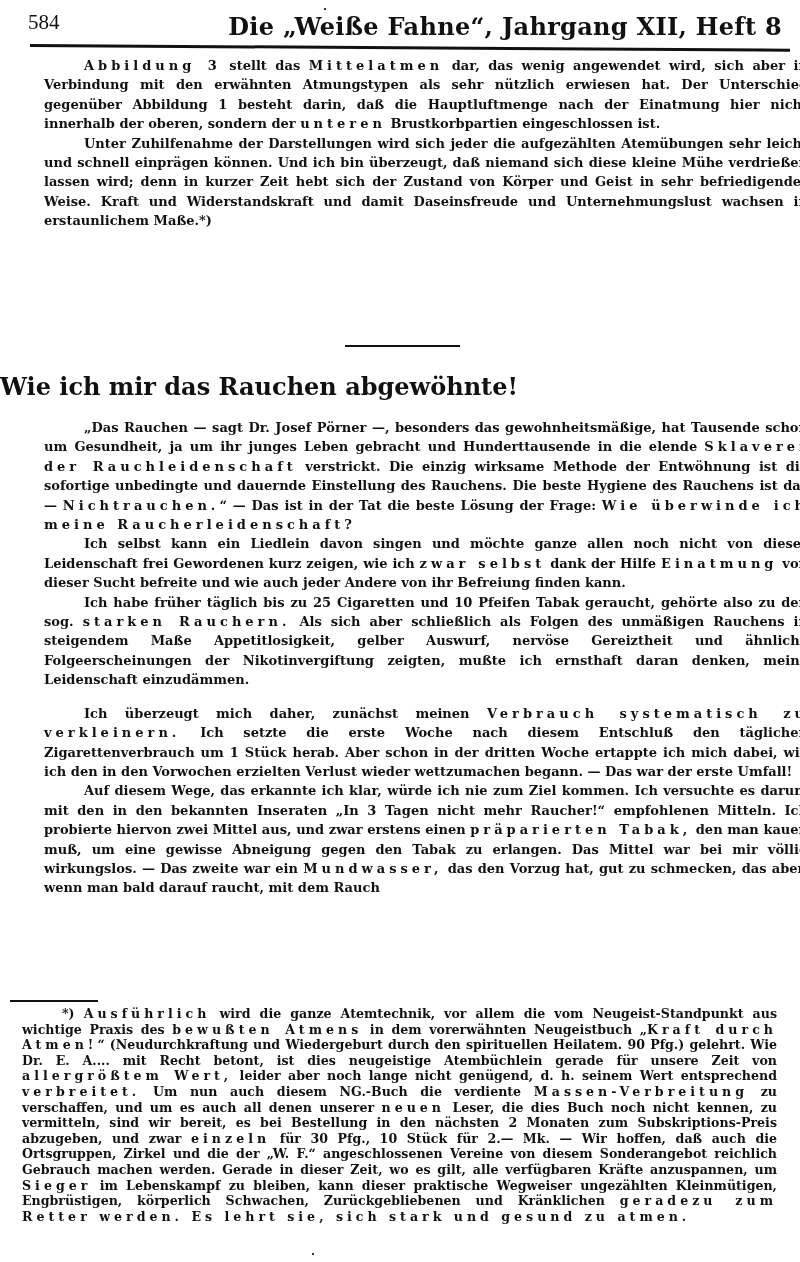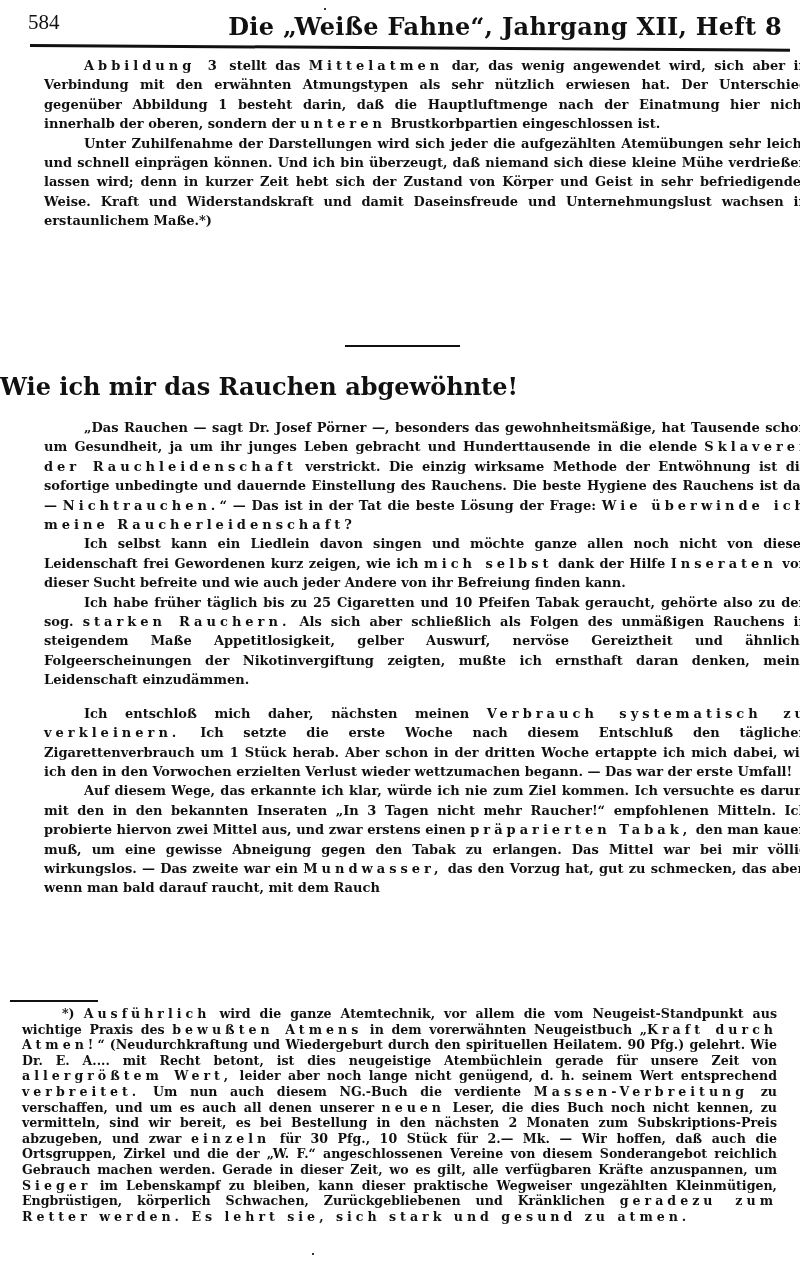--- a/index.html
+++ b/index.html
@@ -40,24 +40,24 @@
   <p><span class="sp">Abbildung 3</span><span> stellt das </span><span class="sp">Mittelatmen</span><span> dar, das wenig angewendet wird, sich aber in Verbindung mit den erwähnten Atmungstypen als sehr nützlich erwiesen hat. Der Unterschied gegenüber Abbildung 1 besteht darin, daß die Hauptluftmenge nach der Einatmung hier nicht innerhalb der oberen, sondern der </span><span class="sp">unteren</span><span> Brustkorbpartien eingeschlossen ist.</span></p>
   <p><span>Unter Zuhilfenahme der Darstellungen wird sich jeder die aufgezählten Atemübungen sehr leicht und schnell einprägen können. Und ich bin überzeugt, daß niemand sich diese kleine Mühe verdrießen lassen wird; denn in kurzer Zeit hebt sich der Zustand von Körper und Geist in sehr befriedigender Weise. Kraft und Widerstandskraft und damit Daseinsfreude und Unternehmungslust wachsen in erstaunlichem Maße.*)</span></p>
 </div>
 
 <div class="separator"></div>
 
 <div class="article-title">Wie ich mir das Rauchen abgewöhnte!</div>
 
 <div class="body-text section2">
   <p><span>„Das Rauchen — sagt Dr. Josef Pörner —, besonders das gewohnheitsmäßige, hat Tausende schon um Gesundheit, ja um ihr junges Leben gebracht und Hunderttausende in die elende </span><span class="sp">Sklaverei der Rauchleidenschaft</span><span> verstrickt. Die einzig wirksame Methode der Entwöhnung ist die sofortige unbedingte und dauernde Einstellung des Rauchens. Die beste Hygiene des Rauchens ist das — </span><span class="sp">Nichtrauchen.</span><span>“ — Das ist in der Tat die beste Lösung der Frage: </span><span class="sp">Wie überwinde ich meine Raucherleidenschaft?</span></p>
-  <p><span>Ich selbst kann ein Liedlein davon singen und möchte ganze allen noch nicht von dieser Leidenschaft frei Gewordenen kurz zeigen, wie ich </span><span class="sp">mich selbst</span><span> dank der Hilfe </span><span class="sp">Inseraten</span><span> von dieser Sucht befreite und wie auch jeder Andere von ihr Befreiung finden kann.</span></p>
+  <p><span>Ich selbst kann ein Liedlein davon singen und möchte ganze allen noch nicht von dieser Leidenschaft frei Gewordenen kurz zeigen, wie ich </span><span class="sp">zwar selbst</span><span> dank der Hilfe </span><span class="sp">Einatmung</span><span> von dieser Sucht befreite und wie auch jeder Andere von ihr Befreiung finden kann.</span></p>
   <p><span>Ich habe früher täglich bis zu 25 Cigaretten und 10 Pfeifen Tabak geraucht, gehörte also zu den sog. </span><span class="sp">starken Rauchern.</span><span> Als sich aber schließlich als Folgen des unmäßigen Rauchens in steigendem Maße Appetitlosigkeit, gelber Auswurf, nervöse Gereiztheit und ähnliche Folgeerscheinungen der Nikotinvergiftung zeigten, mußte ich ernsthaft daran denken, meine Leidenschaft einzudämmen.</span></p>
   <div class="gap"></div>
-  <p><span>Ich entschloß mich daher, nächsten meinen </span><span class="sp">Verbrauch systematisch zu verkleinern.</span><span> Ich setzte die erste Woche nach diesem Entschluß den täglichen Zigarettenverbrauch um 1 Stück herab. Aber schon in der dritten Woche ertappte ich mich dabei, wie ich den in den Vorwochen erzielten Verlust wieder wettzumachen begann. — Das war der erste Umfall!</span></p>
+  <p><span>Ich überzeugt mich daher, zunächst meinen </span><span class="sp">Verbrauch systematisch zu verkleinern.</span><span> Ich setzte die erste Woche nach diesem Entschluß den täglichen Zigarettenverbrauch um 1 Stück herab. Aber schon in der dritten Woche ertappte ich mich dabei, wie ich den in den Vorwochen erzielten Verlust wieder wettzumachen begann. — Das war der erste Umfall!</span></p>
   <p><span>Auf diesem Wege, das erkannte ich klar, würde ich nie zum Ziel kommen. Ich versuchte es darum mit den in den bekannten Inseraten „In 3 Tagen nicht mehr Raucher!“ empfohlenen Mitteln. Ich probierte hiervon zwei Mittel aus, und zwar erstens einen </span><span class="sp">präparierten Tabak,</span><span> den man kauen muß, um eine gewisse Abneigung gegen den Tabak zu erlangen. Das Mittel war bei mir völlig wirkungslos. — Das zweite war ein </span><span class="sp">Mundwasser,</span><span> das den Vorzug hat, gut zu schmecken, das aber, wenn man bald darauf raucht, mit dem Rauch</span></p>
 </div>
 
 <div class="foot-rule"></div>
 
 <div class="footnote">
   <p><span>*) </span><span class="sp">Ausführlich</span><span> wird die ganze Atemtechnik, vor allem die vom Neugeist-Standpunkt aus wichtige Praxis des </span><span class="sp">bewußten Atmens</span><span> in dem vorerwähnten Neugeistbuch „</span><span class="sp">Kraft durch Atmen!</span><span>“ (Neudurchkraftung und Wiedergeburt durch den spirituellen Heilatem. 90 Pfg.) gelehrt. Wie Dr. E. A.... mit Recht betont, ist dies neugeistige Atembüchlein gerade für unsere Zeit von </span><span class="sp">allergrößtem Wert,</span><span> leider aber noch lange nicht genügend, d. h. seinem Wert entsprechend </span><span class="sp">verbreitet.</span><span> Um nun auch diesem NG.-Buch die verdiente </span><span class="sp">Massen-Verbreitung</span><span> zu verschaffen, und um es auch all denen unserer </span><span class="sp">neuen</span><span> Leser, die dies Buch noch nicht kennen, zu vermitteln, sind wir bereit, es bei Bestellung in den nächsten 2 Monaten zum Subskriptions-Preis abzugeben, und zwar </span><span class="sp">einzeln</span><span> für 30 Pfg., 10 Stück für 2.— Mk. — Wir hoffen, daß auch die Ortsgruppen, Zirkel und die der „W. F.“ angeschlossenen Vereine von diesem Sonderangebot reichlich Gebrauch machen werden. Gerade in dieser Zeit, wo es gilt, alle verfügbaren Kräfte anzuspannen, um </span><span class="sp">Sieger</span><span> im Lebenskampf zu bleiben, kann dieser praktische Wegweiser ungezählten Kleinmütigen, Engbrüstigen, körperlich Schwachen, Zurückgebliebenen und Kränklichen </span><span class="sp">geradezu zum Retter werden. Es lehrt sie, sich stark und gesund zu atmen.</span></p>
 </div>
 
 <div class="dot" style="left:324px; top:8px;"></div>

